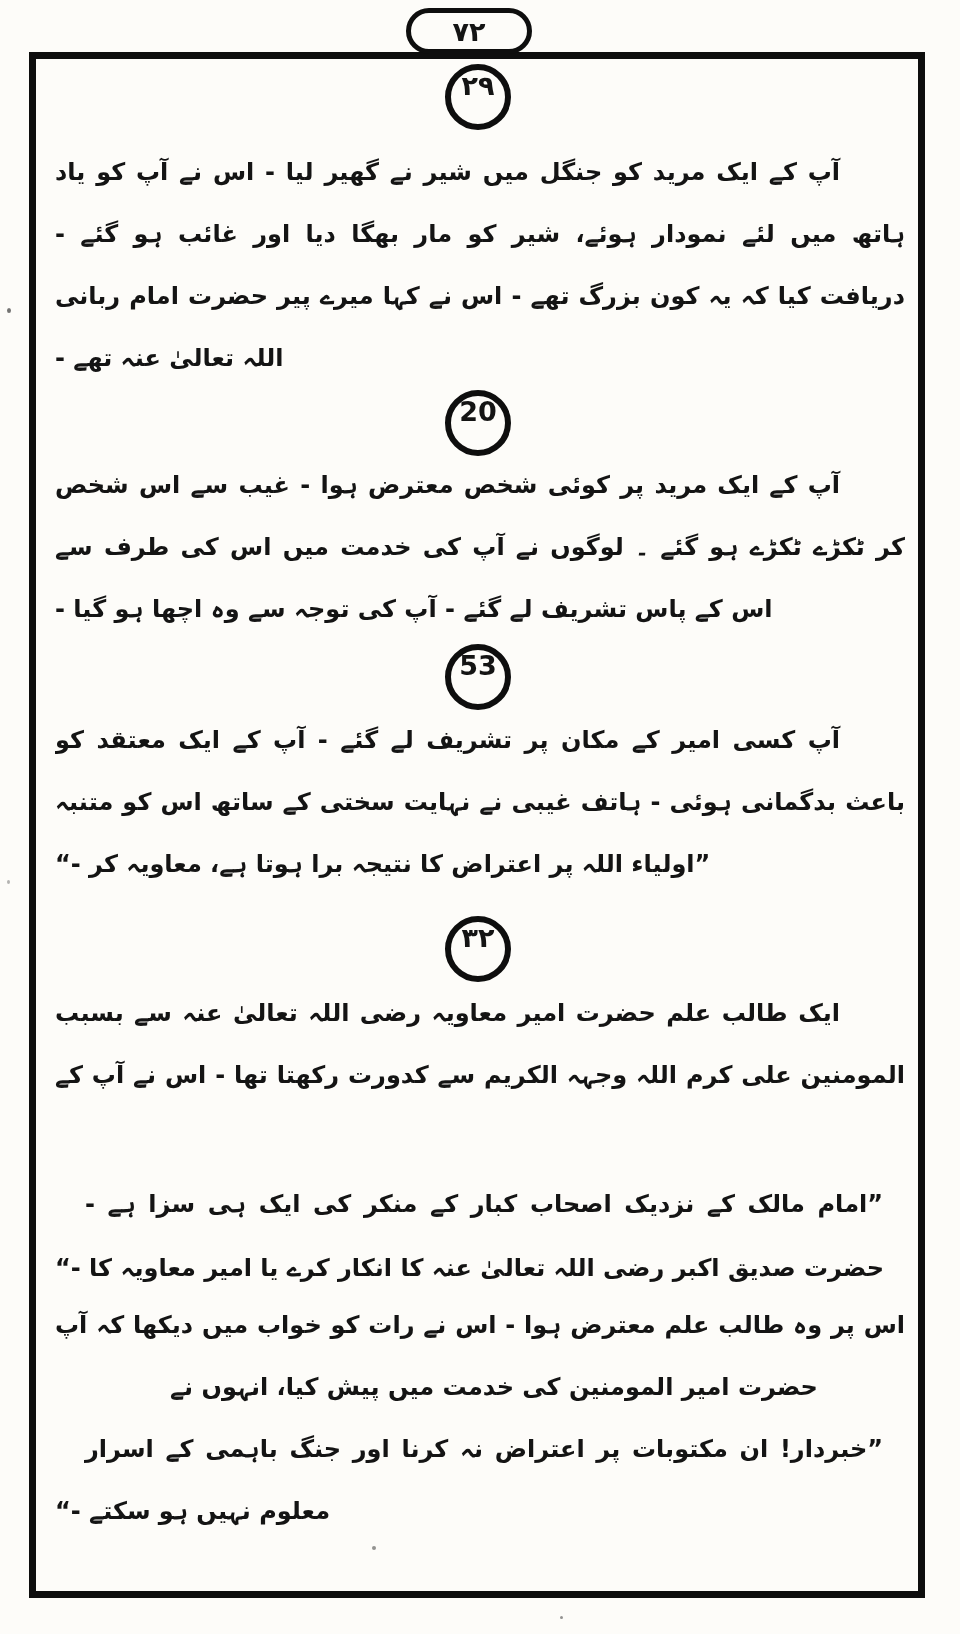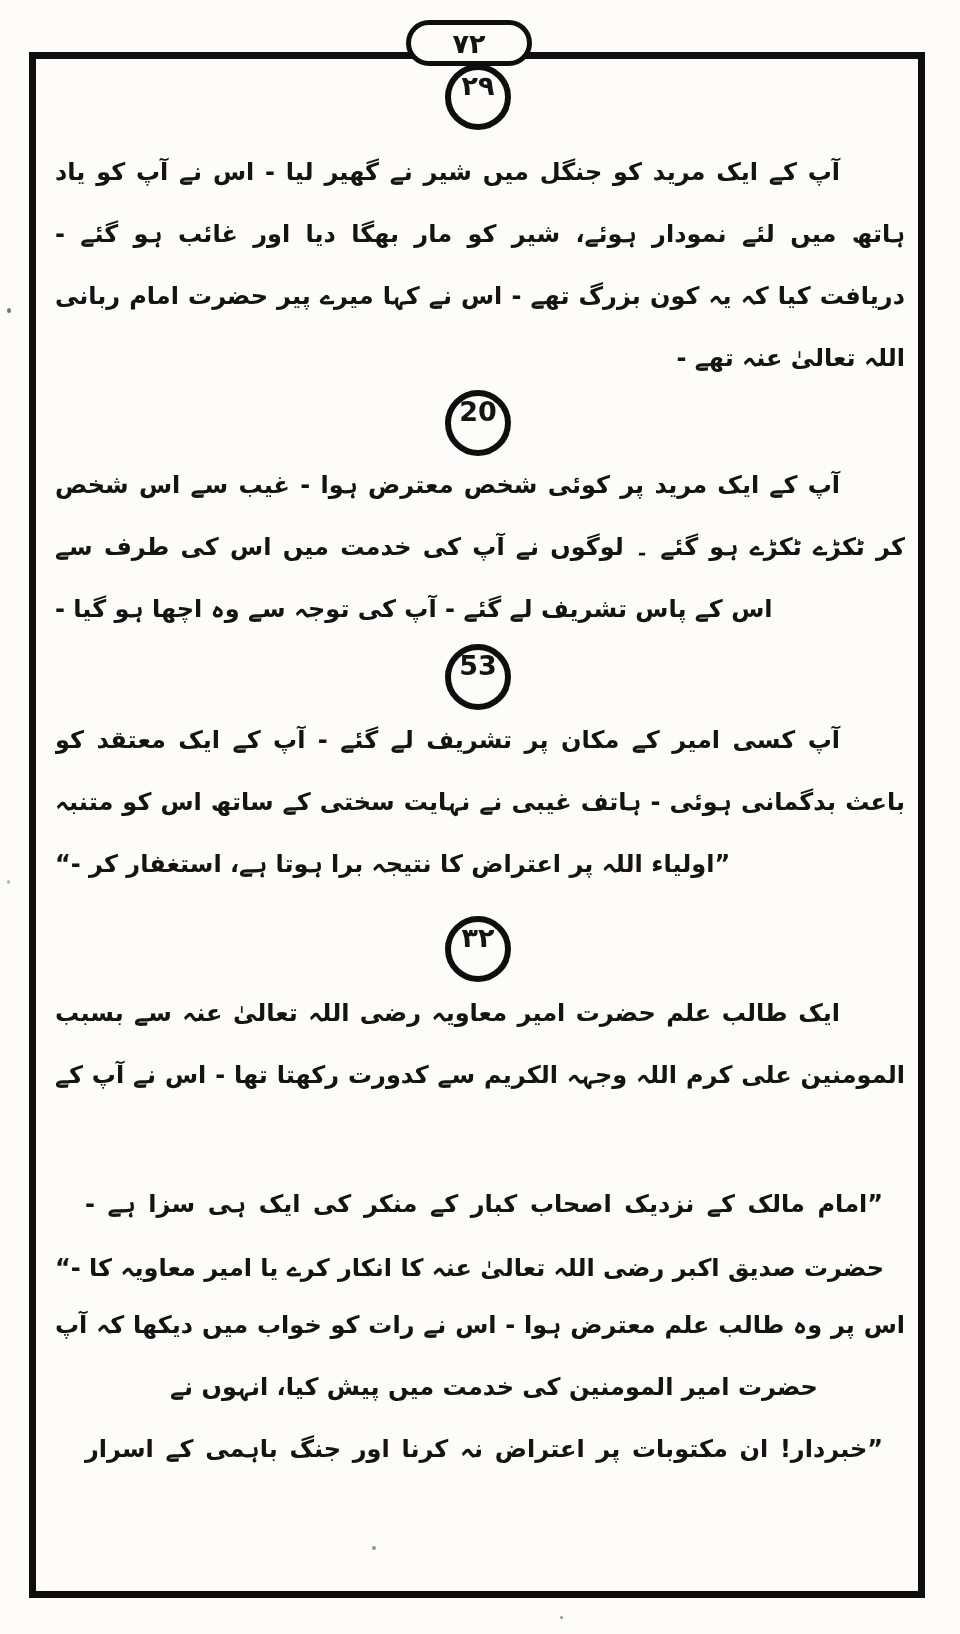--- a/index.html
+++ b/index.html
@@ -13,21 +13,21 @@
   }
   .page{position:absolute;inset:0;}
   
   .frame{
     position:absolute;left:29px;top:52px;width:896px;height:1546px;
     border:7px solid #0e0e0e;box-sizing:border-box;
     background:transparent;
   }
   
   .cartouche{
-    position:absolute;left:406px;top:20px;width:126px;height:46px;
+    position:absolute;left:406px;top:8px;width:126px;height:46px;
     border:5px solid #0e0e0e;border-radius:25px;background:#fdfcf9;
     box-sizing:border-box;z-index:3;
     display:flex;align-items:center;justify-content:center;
     font-size:27px;font-weight:700;direction:rtl;
   }
   
   .badge{
     position:absolute;left:445px;width:66px;height:66px;
     border:6px solid #0e0e0e;border-radius:50%;box-sizing:border-box;
     background:#fdfcf9;z-index:2;
@@ -43,21 +43,21 @@
     position:absolute;left:55px;width:850px;height:62px;
     line-height:60px;font-size:24px;font-weight:700;
     direction:rtl;unicode-bidi:embed;
     overflow:hidden;white-space:normal;
     box-sizing:border-box;
   }
   .j {text-align:justify;text-align-last:justify;}
   .jf{text-align:justify;text-align-last:justify;padding-right:65px;}
   .qj{text-align:justify;text-align-last:justify;padding-right:22px;padding-left:30px;}
   .c {text-align:left;}
-  .l {text-align:right;}
+  .l {text-align:left;}
   .ls{text-align:left;padding-left:115px;}
   .rs{text-align:right;padding-right:240px;}
   
   .s29-1{top:142px;} .s29-2{top:204px;} .s29-3{top:266px;} .s29-4{top:328px;}
   
   .s30-1{top:455px;} .s30-2{top:517px;} .s30-3{top:579px;}
   
   .s31-1{top:710px;} .s31-2{top:772px;} .s31-3{top:834px;}
   
   .s32-1{top:983px;}  .s32-2{top:1045px;} .s32-3{top:1112px;}
@@ -94,31 +94,32 @@
   </div>
   <div class="line jf s30-1">آپ کے ایک مرید پر کوئی شخص معترض ہوا - غیب سے اس شخص کے اعضاء کٹ</div>
   <div class="line j  s30-2">کر ٹکڑے ٹکڑے ہو گئے ۔ لوگوں نے آپ کی خدمت میں اس کی طرف سے معذرت کی - آپ</div>
   <div class="line c  s30-3">اس کے پاس تشریف لے گئے - آپ کی توجہ سے وہ اچھا ہو گیا -</div>
 
   <div class="badge b31">
     <span>53</span>
   </div>
   <div class="line jf s31-1">آپ کسی امیر کے مکان پر تشریف لے گئے - آپ کے ایک معتقد کو وہاں جانے کے</div>
   <div class="line j  s31-2">باعث بدگمانی ہوئی - ہاتف غیبی نے نہایت سختی کے ساتھ اس کو متنبہ کیا -</div>
-  <div class="line c  s31-3">”اولیاء اللہ پر اعتراض کا نتیجہ برا ہوتا ہے، استغفار کر -“</div>
+  <div class="line c  s31-3">”اولیاء اللہ پر اعتراض کا نتیجہ برا ہوتا ہے، معاویہ کر -“</div>
 
   <div class="badge b32">
     <span>۳۲</span>
   </div>
   <div class="line jf s32-1">ایک طالب علم حضرت امیر معاویہ رضی اللہ تعالیٰ عنہ سے بسبب منازعت حضرت امیر</div>
   <div class="line j  s32-2">المومنین علی کرم اللہ وجہہ الکریم سے کدورت رکھتا تھا - اس نے آپ کے مکتوبات شریف میں</div>
   <div class="line qj s32-4">”امام مالک کے نزدیک اصحاب کبار کے منکر کی ایک ہی سزا ہے - خواہ وہ</div>
   <div class="line c  s32-5">حضرت صدیق اکبر رضی اللہ تعالیٰ عنہ کا انکار کرے یا امیر معاویہ کا -“</div>
   <div class="line j  s32-6">اس پر وہ طالب علم معترض ہوا - اس نے رات کو خواب میں دیکھا کہ آپ نے اس کو</div>
   <div class="line ls s32-7">حضرت امیر المومنین کی خدمت میں پیش کیا، انہوں نے فرمایا:</div>
   <div class="line qj s32-8">”خبردار! ان مکتوبات پر اعتراض نہ کرنا اور جنگ باہمی کے اسرار کسی دوسرے کو</div>
+  <div class="line c  s32-9">معلوم نہیں ہو سکتے -“</div>
 
   <div class="speck sp1"></div>
   <div class="speck sp2"></div>
   <div class="speck sp3"></div>
   <div class="speck sp4"></div>
 
 </div>
 
 </body></html>

